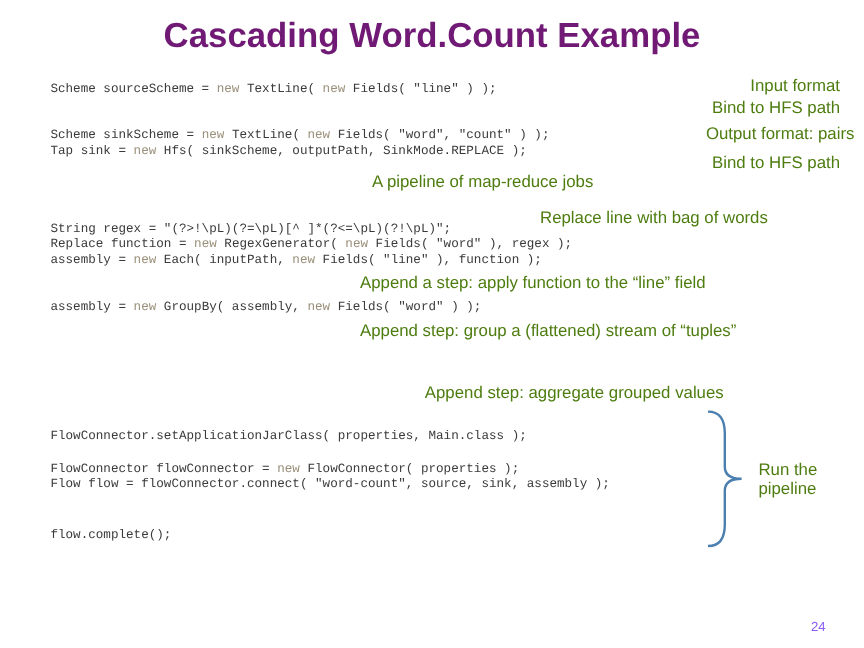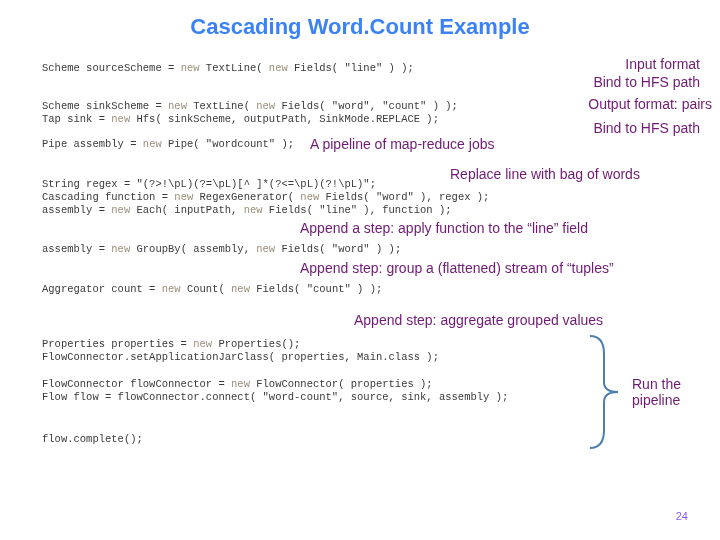--- a/index.html
+++ b/index.html
@@ -5,22 +5,22 @@
   * { margin: 0; padding: 0; box-sizing: border-box; }
   body {
     width: 720px;
     height: 540px;
     background: #fff;
     font-family: Arial, Helvetica, sans-serif;
     position: relative;
     overflow: hidden;
   }
   .title {
-    color: #3b82f6;
-    font-size: 22px;
+    color: #701a75;
+    font-size: 29px;
     font-weight: bold;
     text-align: center;
     padding: 14px 0 8px 0;
   }
   .stage {
     position: relative;
     width: 716px;
     height: 480px;
   }
   .code {
@@ -29,21 +29,21 @@
     font-family: "Courier New", monospace;
     font-size: 10.5px;
     color: #3a3a3a;
     white-space: pre;
     line-height: 1.15;
   }
   .code .kw { color: #9a8f7a; }
   .label {
     position: absolute;
     font-size: 14px;
-    color: #701a75;
+    color: #4d7c0f;
     white-space: nowrap;
   }
   .pagenum {
     position: absolute;
     right: 28px;
     bottom: 6px;
     font-size: 11px;
     color: #8b5cf6;
   }
   .brace {
@@ -56,31 +56,28 @@
 
 <div class="title">Cascading Word.Count Example</div>
 
 <div class="stage">
 
   <div class="code" style="top:14px"><span>Scheme sourceScheme = </span><span class="kw">new</span><span> TextLine( </span><span class="kw">new</span><span> Fields( "line" ) );</span></div>
 
   <div class="code" style="top:52px"><span>Scheme sinkScheme = </span><span class="kw">new</span><span> TextLine( </span><span class="kw">new</span><span> Fields( "word", "count" ) );</span></div>
   <div class="code" style="top:65px"><span>Tap sink = </span><span class="kw">new</span><span> Hfs( sinkScheme, outputPath, SinkMode.REPLACE );</span></div>
 
-  <div class="code" style="top:90px"><span>Pipe assembly = </span><span class="kw">new</span><span> Pipe( "wordcount" );</span></div>
 
   <div class="code" style="top:130px"><span>String regex = "(?&gt;!\pL)(?=\pL)[^ ]*(?&lt;=\pL)(?!\pL)";</span></div>
-  <div class="code" style="top:143px"><span>Cascading function = </span><span class="kw">new</span><span> RegexGenerator( </span><span class="kw">new</span><span> Fields( "word" ), regex );</span></div>
+  <div class="code" style="top:143px"><span>Replace function = </span><span class="kw">new</span><span> RegexGenerator( </span><span class="kw">new</span><span> Fields( "word" ), regex );</span></div>
   <div class="code" style="top:156px"><span>assembly = </span><span class="kw">new</span><span> Each( inputPath, </span><span class="kw">new</span><span> Fields( "line" ), function );</span></div>
 
   <div class="code" style="top:195px"><span>assembly = </span><span class="kw">new</span><span> GroupBy( assembly, </span><span class="kw">new</span><span> Fields( "word" ) );</span></div>
 
-  <div class="code" style="top:235px"><span>Aggregator count = </span><span class="kw">new</span><span> Count( </span><span class="kw">new</span><span> Fields( "count" ) );</span></div>
 
-  <div class="code" style="top:290px"><span>Properties properties = </span><span class="kw">new</span><span> Properties();</span></div>
   <div class="code" style="top:303px"><span>FlowConnector.setApplicationJarClass( properties, Main.class );</span></div>
 
   <div class="code" style="top:330px"><span>FlowConnector flowConnector = </span><span class="kw">new</span><span> FlowConnector( properties );</span></div>
   <div class="code" style="top:343px"><span>Flow flow = flowConnector.connect( "word-count", source, sink, assembly );</span></div>
 
   <div class="code" style="top:385px"><span>flow.complete();</span></div>
 
   <div class="label" style="top:8px; right:16px">Input format</div>
   <div class="label" style="top:26px; right:16px">Bind to HFS path</div>
   <div class="label" style="top:48px; right:4px">Output format: pairs</div>

